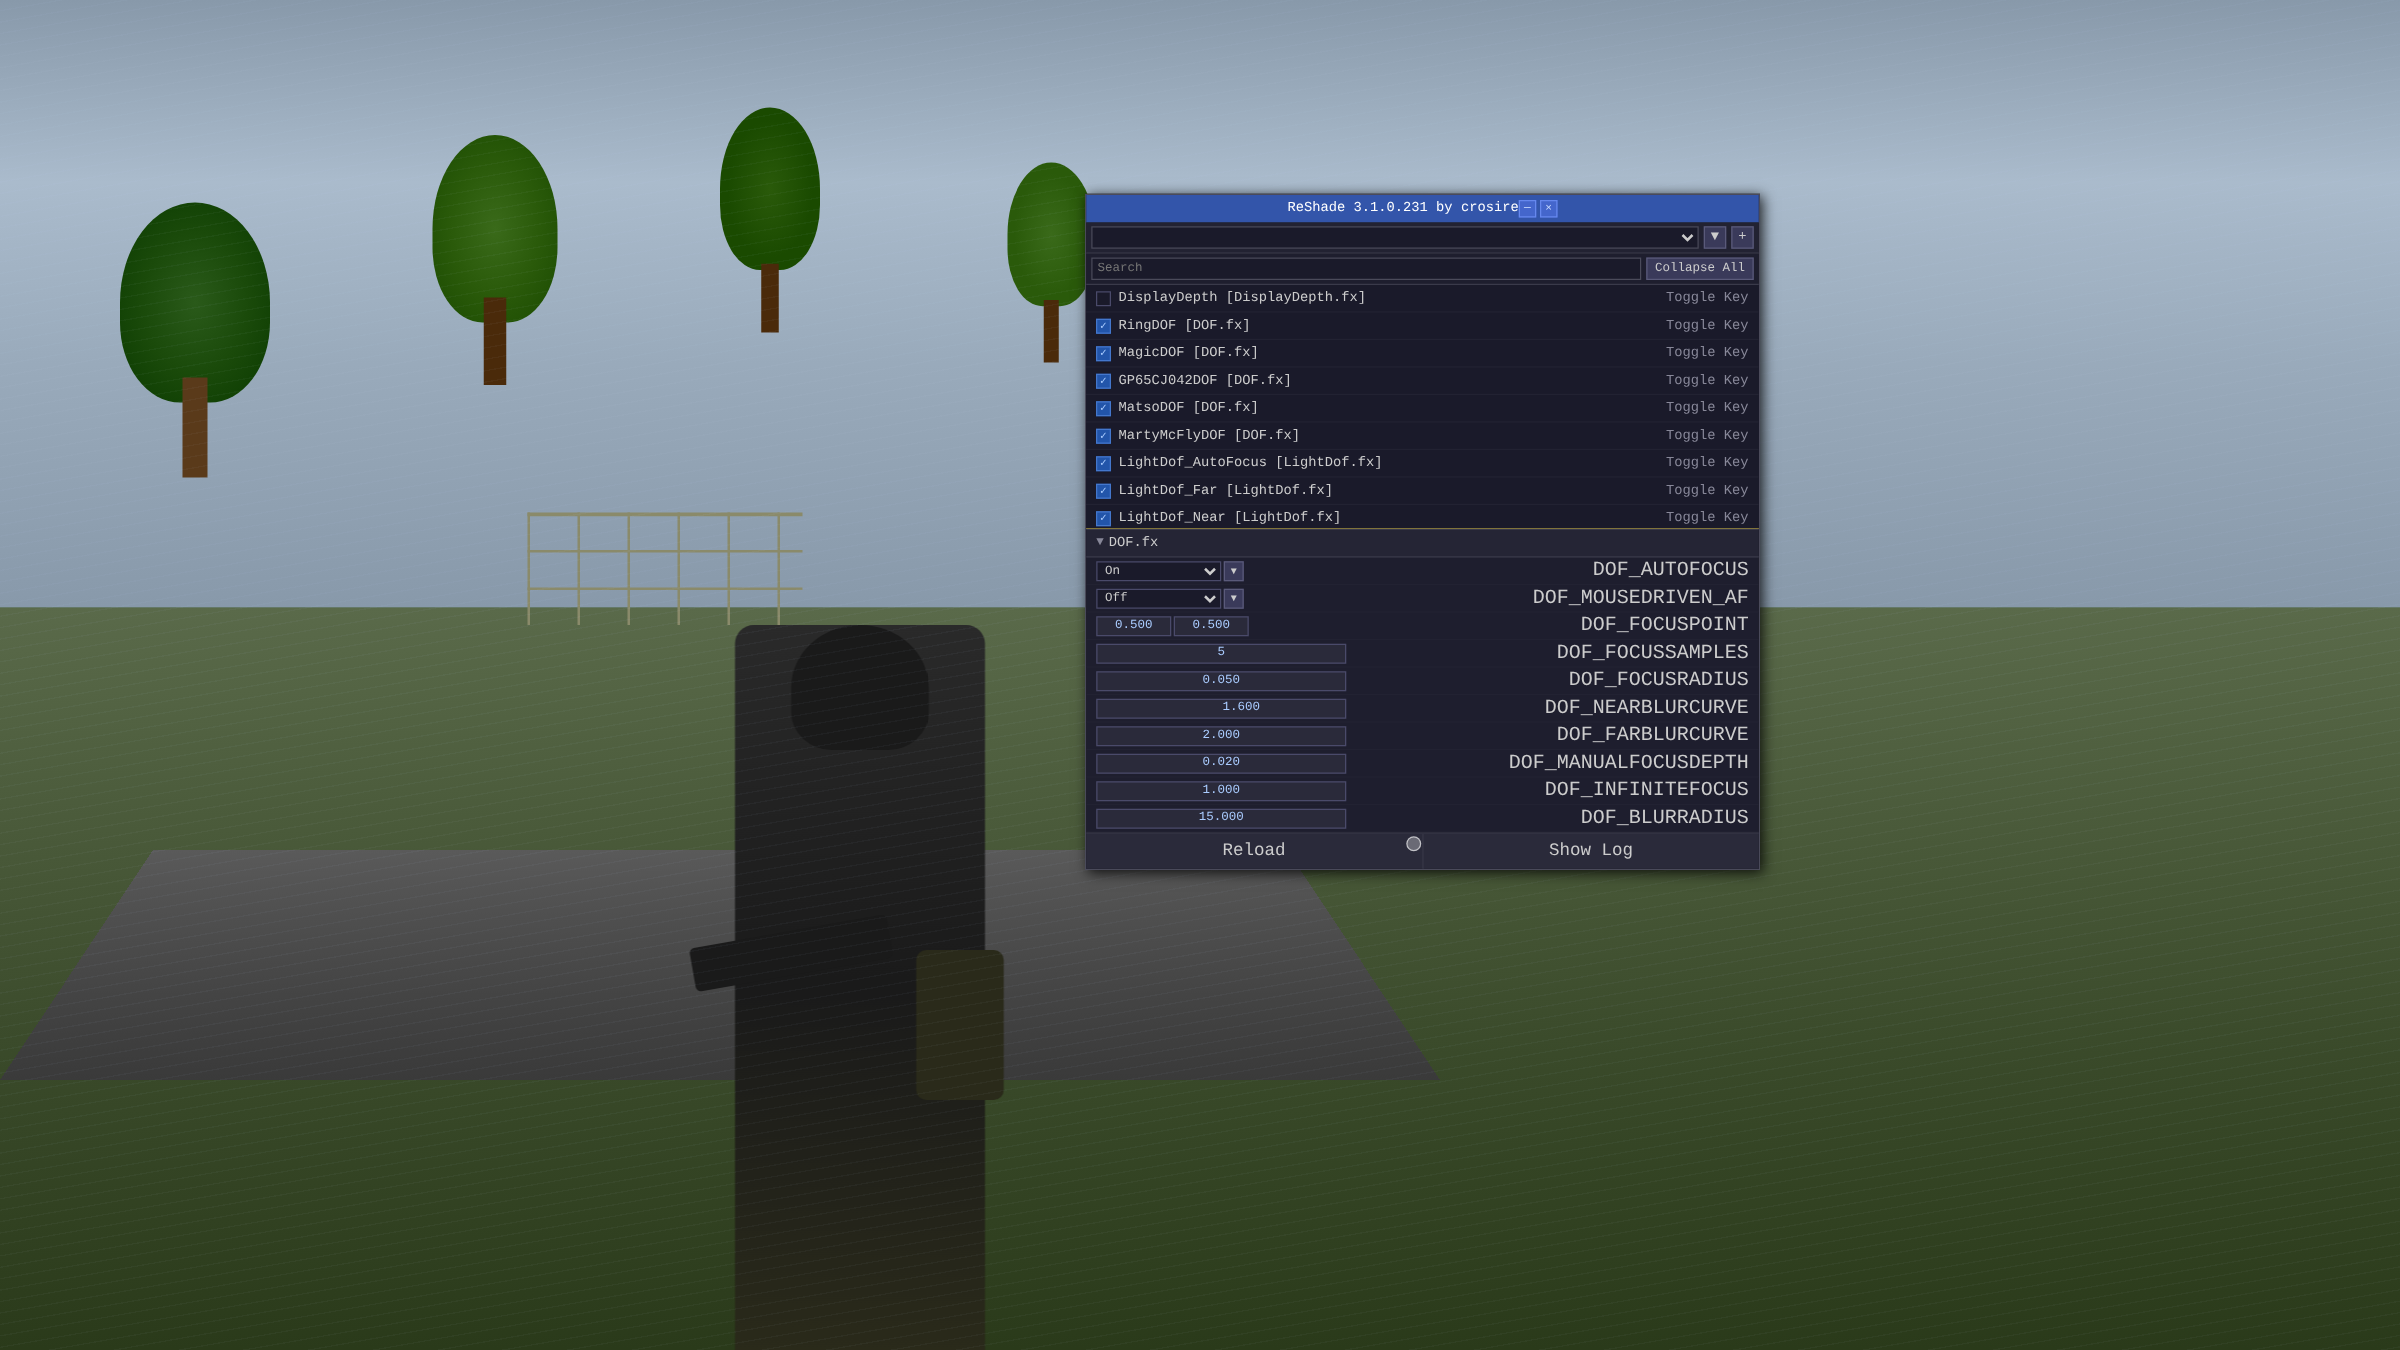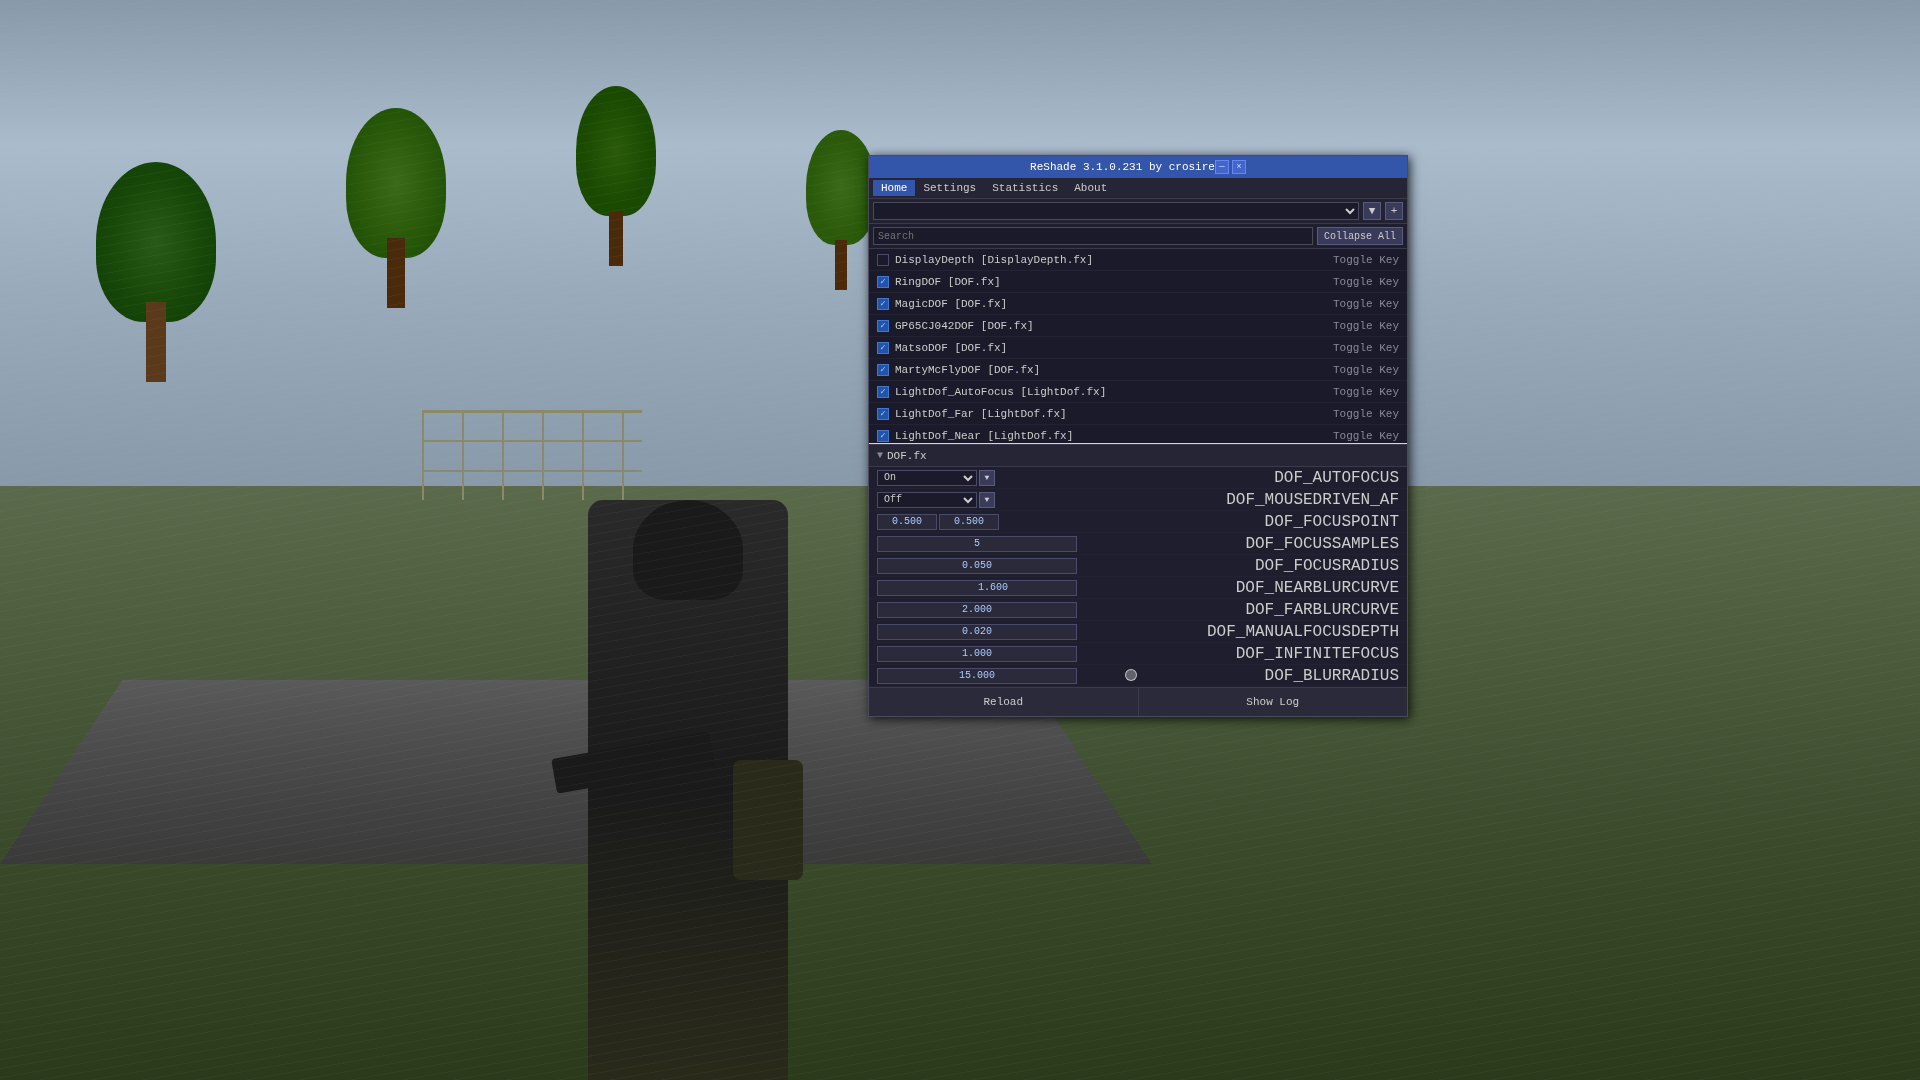--- a/index.html
+++ b/index.html
@@ -293,21 +293,21 @@
     }
 
     .dof-title {
       color: #cccccc;
       font-size: 11px;
       font-family: 'Courier New', monospace;
     }
 
     .dof-param {
       display: flex;
-      align-items: center;
+      align-items: flex-end;
       padding: 2px 8px;
       height: 22px;
       border-bottom: 1px solid #222232;
     }
 
     .param-control {
       display: flex;
       align-items: center;
       gap: 2px;
       min-width: 220px;
@@ -363,21 +363,21 @@
       border-top: 1px solid #3a3a4a;
     }
 
     .footer-btn {
       flex: 1;
       height: 28px;
       background: #2a2a3a;
       border: none;
       border-right: 1px solid #3a3a4a;
       color: #cccccc;
-      font-size: 11px;
+      font-size: 14px;
       font-family: 'Courier New', monospace;
       cursor: pointer;
       display: flex;
       align-items: center;
       justify-content: center;
     }
 
     .footer-btn:last-child {
       border-right: none;
     }
@@ -463,26 +463,20 @@
 <div class="reshade-panel">
 
   <div class="reshade-titlebar">
     <span class="reshade-title-text">ReShade 3.1.0.231 by crosire</span>
     <div class="reshade-title-buttons">
       <div class="reshade-title-btn">─</div>
       <div class="reshade-title-btn">×</div>
     </div>
   </div>
 
-  <div class="reshade-menubar">
-    <div class="menu-item active">Home</div>
-    <div class="menu-item">Settings</div>
-    <div class="menu-item">Statistics</div>
-    <div class="menu-item">About</div>
-  </div>
 
   <div class="reshade-toolbar">
     <select class="toolbar-dropdown"></select>
     <div class="toolbar-btn">▼</div>
     <div class="toolbar-btn">+</div>
   </div>
 
   <div class="search-bar">
     <input type="text" class="search-input" placeholder="Search" style="">
     <button class="collapse-all-btn">Collapse All</button>

